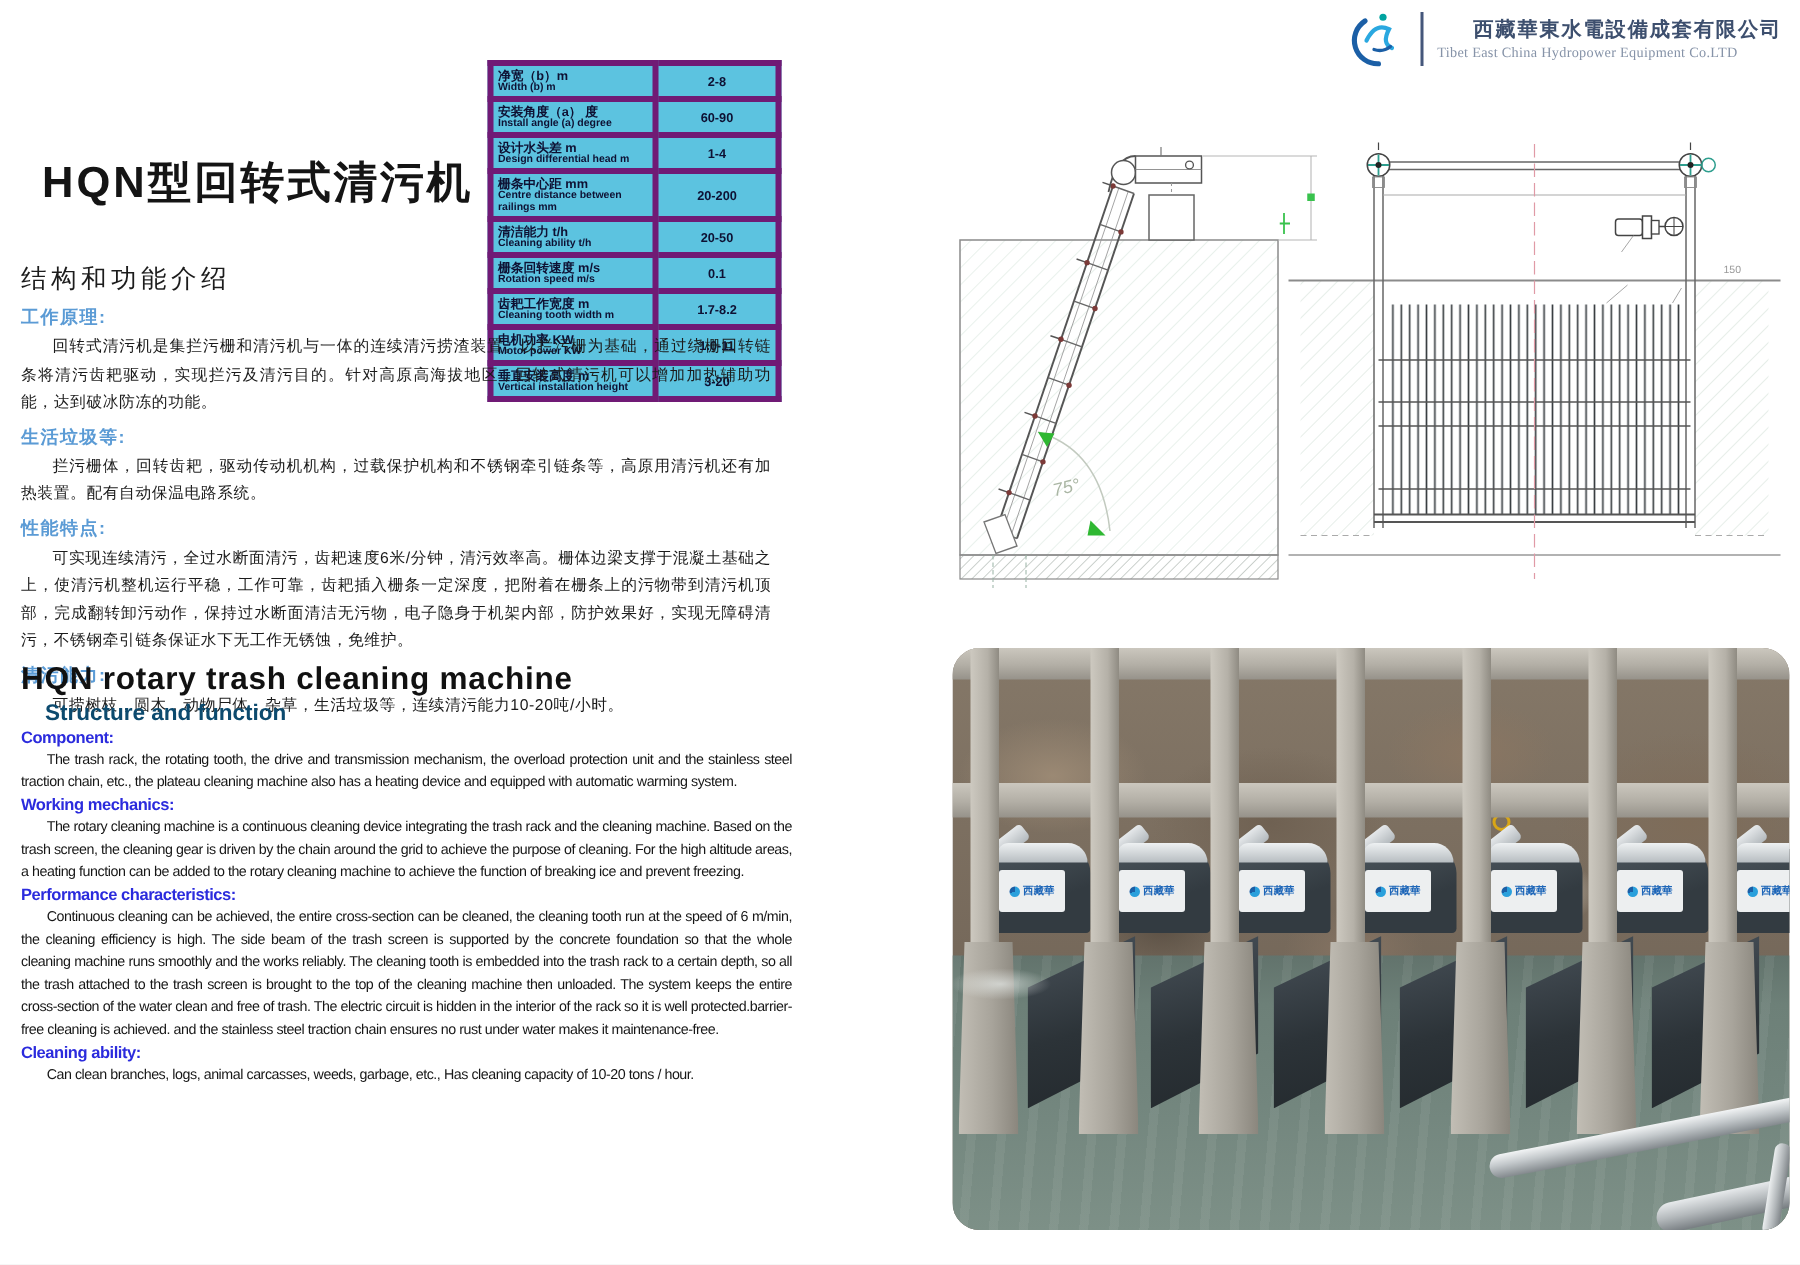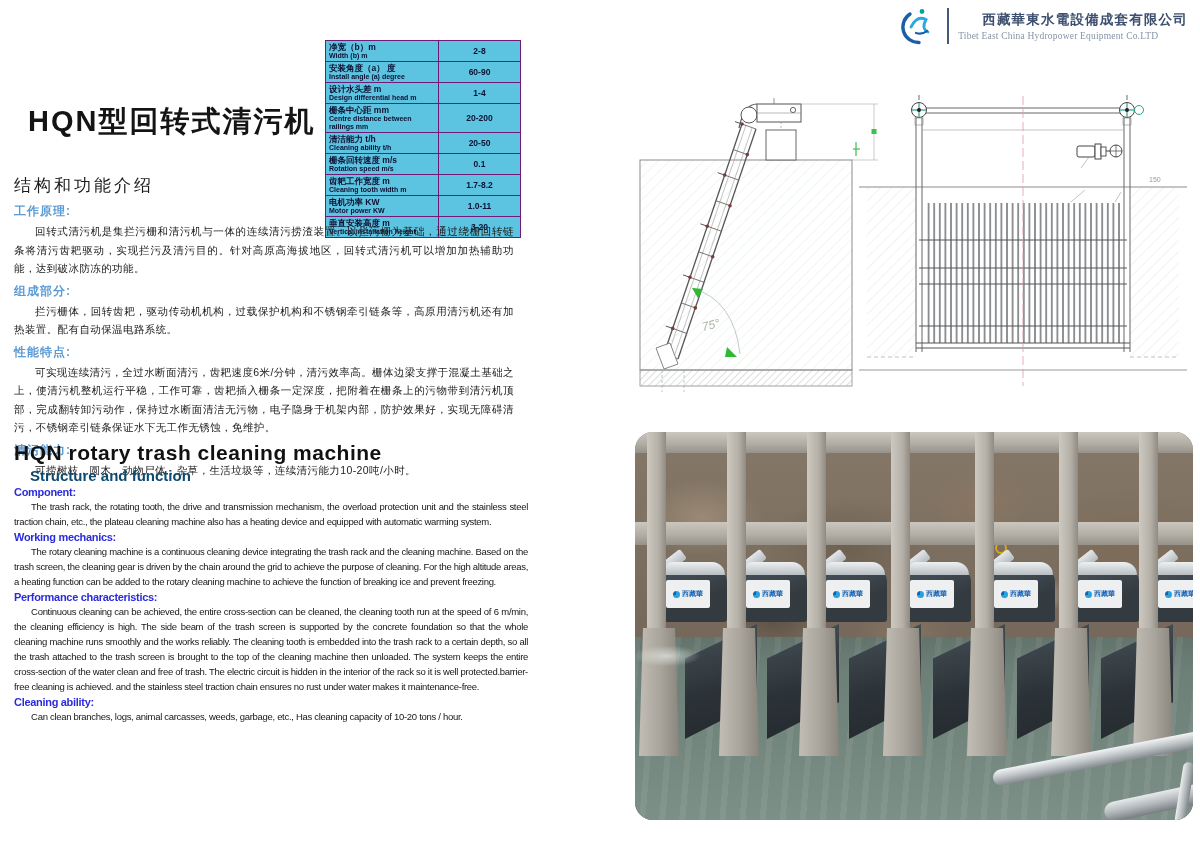--- a/index.html
+++ b/index.html
@@ -8,21 +8,21 @@
   .page { position:relative; width:1200px; height:843px; background:#ffffff; overflow:hidden; margin:0 auto; }
 
   
   .brand { position:absolute; top:6px; right:12px; display:flex; align-items:center; gap:9px; }
   .brand-divider { width:2px; height:36px; background:#45577b; }
   .brand-text .zh { font-size:13.5px; font-weight:bold; color:#3d4f6e; letter-spacing:1.2px; white-space:nowrap;margin-left:24px; }
   .brand-text .en { font-size:9.5px; color:#8693a8; font-family:"Liberation Serif", serif; margin-top:2px; white-space:nowrap; letter-spacing:0.2px; }
 
   
   table.specs { position:absolute; left:325px; top:40px; width:196px; border-collapse:collapse; background:#5cc3e0; border:1.5px solid #1c1c1c; }
-  table.specs td { border:1px solid #701a75; padding:1px 3px; vertical-align:middle; }
+  table.specs td { border:4px solid #701a75; padding:1px 3px; vertical-align:middle; }
   table.specs .zh { display:block; font-size:8.5px; font-weight:bold; color:#0e1133; line-height:10px; }
   table.specs .en { display:block; font-size:7px; font-weight:bold; color:#0e1133; line-height:8px; }
   table.specs .val { width:82px; text-align:center; font-size:8.5px; font-weight:bold; color:#0e1133; }
 
   
   .zh-title { position:absolute; left:14px; top:88px; margin:14px; font-size:29px; font-weight:600; color:#141414; letter-spacing:2px; }
   .zh-sub { position:absolute; left:14px; top:174px; margin:0; font-size:17px; font-weight:500; color:#1c1c1c; letter-spacing:3px; }
   .zh-sections { position:absolute; left:14px; top:198px; width:500px; }
   .zh-sec h4 { color:#5b9bd5; font-size:12px; margin:5px 0 2px; font-weight:700; letter-spacing:1px; }
   .zh-sec p { margin:0; font-size:10.5px; line-height:18.5px; color:#1b1b1b; text-indent:2em; letter-spacing:0.4px; text-align:justify; }
@@ -171,21 +171,21 @@
 
   <h1 class="zh-title">HQN型回转式清污机</h1>
   <h2 class="zh-sub">结构和功能介绍</h2>
 
   <div class="zh-sections">
     <div class="zh-sec">
       <h4>工作原理:</h4>
       <p>回转式清污机是集拦污栅和清污机与一体的连续清污捞渣装置。以拦污栅为基础，通过绕栅回转链条将清污齿耙驱动，实现拦污及清污目的。针对高原高海拔地区，回转式清污机可以增加加热辅助功能，达到破冰防冻的功能。</p>
     </div>
     <div class="zh-sec">
-      <h4>组成部分:</h4>
+      <h4>生活垃圾等:</h4>
       <p>拦污栅体，回转齿耙，驱动传动机机构，过载保护机构和不锈钢牵引链条等，高原用清污机还有加热装置。配有自动保温电路系统。</p>
     </div>
     <div class="zh-sec">
       <h4>性能特点:</h4>
       <p>可实现连续清污，全过水断面清污，齿耙速度6米/分钟，清污效率高。栅体边梁支撑于混凝土基础之上，使清污机整机运行平稳，工作可靠，齿耙插入栅条一定深度，把附着在栅条上的污物带到清污机顶部，完成翻转卸污动作，保持过水断面清洁无污物，电子隐身于机架内部，防护效果好，实现无障碍清污，不锈钢牵引链条保证水下无工作无锈蚀，免维护。</p>
     </div>
     <div class="zh-sec">
       <h4>清污能力:</h4>
       <p>可捞树枝，圆木，动物尸体，杂草，生活垃圾等，连续清污能力10-20吨/小时。</p>
     </div>

